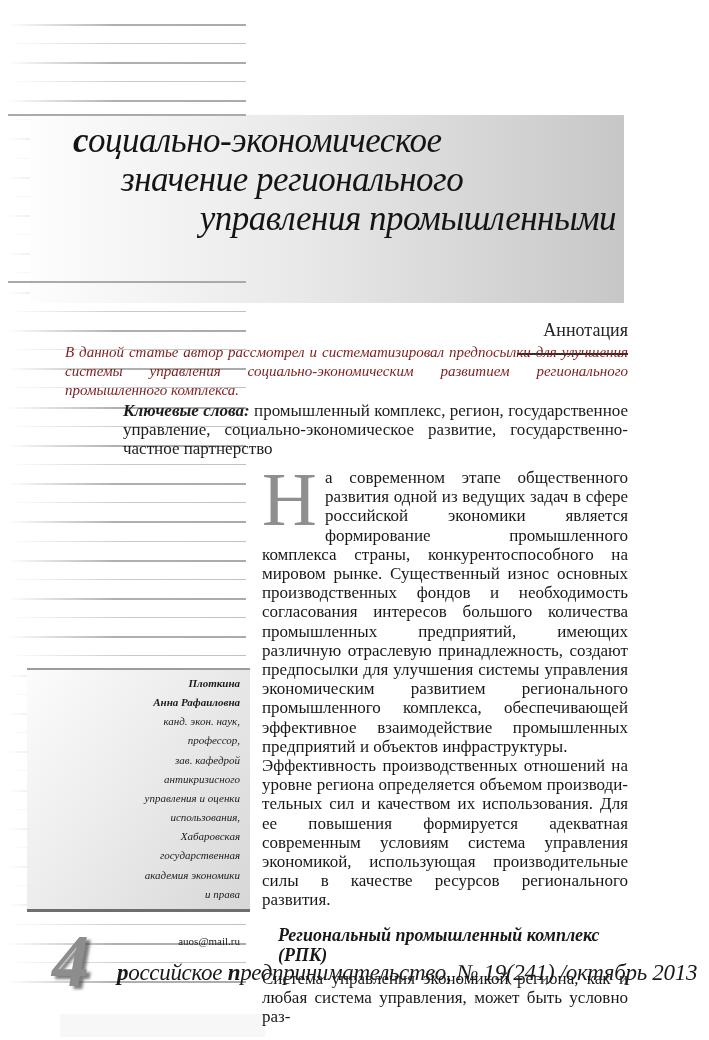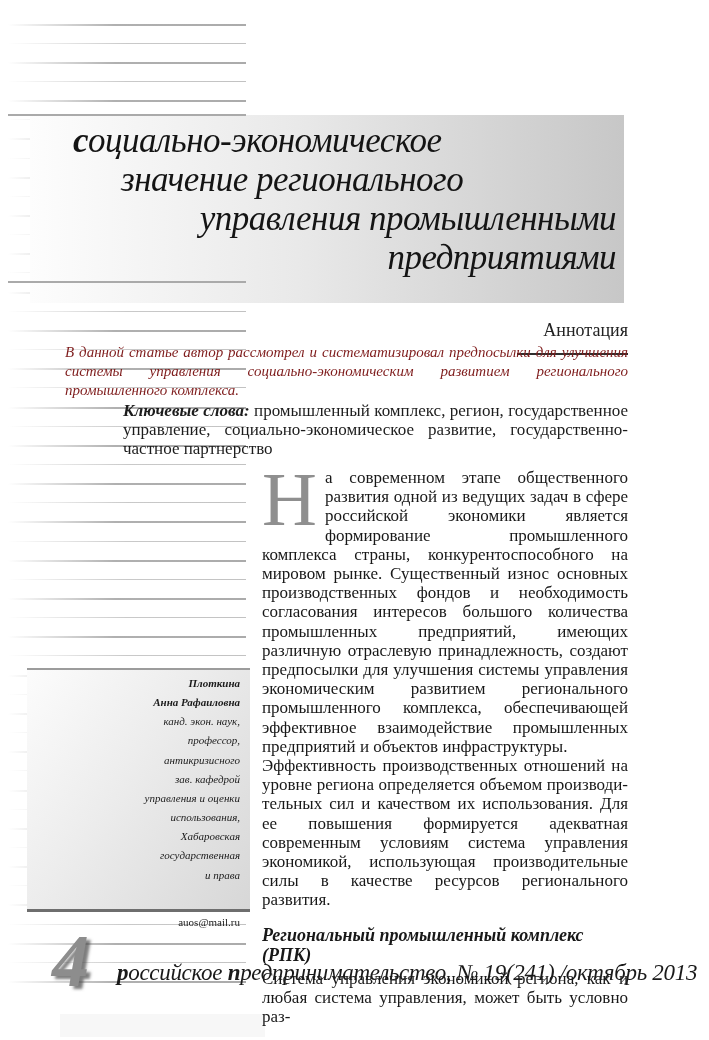--- a/index.html
+++ b/index.html
@@ -44,21 +44,21 @@
   
   .body-col {
     position:absolute; left:262px; top:468px; width:366px; z-index:4;
     font-size:17px; line-height:19.2px; text-align:justify; color:#181818;
   }
   .dropcap {
     float:left; font-size:76px; line-height:57px; color:#8f8f8f;
     margin:3px 8px 0 0; font-weight:normal;
   }
   .para { margin:0; }
-  .body-heading { font-weight:bold; font-style:italic; font-size:18px; line-height:20.5px; margin:15px 0 3px 0; text-align:left; }
+  .body-heading { font-weight:bold; font-style:italic; font-size:18px; line-height:20.5px; margin:15px 0 3px 16px; text-align:left; }
 
   
   .author-box {
     position:absolute; left:27px; top:668px; width:223px; height:244px; z-index:2;
     background:linear-gradient(125deg,#fcfcfc 0%,#ececec 45%,#d7d7d7 100%);
     border-top:2px solid #9c9c9c; border-bottom:3px solid #6e6e6e;
     box-sizing:border-box; padding:4px 10px 0 0;
     text-align:right; font-style:italic; font-size:11px; line-height:19.15px; color:#1a1a1a;
   }
   .author-name { font-weight:bold; }
@@ -135,21 +135,20 @@
       <div class="ruled-line ruled-dark" style="top: 942.7px;"></div>
       <div class="ruled-line ruled-light" style="top: 961.85px;"></div>
       <div class="ruled-line ruled-dark" style="top: 981px;"></div>
     </div>
 
   <div class="title-box">
     <div class="title-text">
       <div class="title-line1"><span class="title-first">с</span><span>оциально-экономическое</span></div>
       <div class="title-line2">значение регионального</div>
       <div class="title-line3">управления промышленными</div>
-      <div class="title-line4">предприятиями</div>
     </div>
   </div>
   <div class="title-accent" style="top:114px;"></div>
   <div class="title-accent" style="top:281px;"></div>
 
   <div class="annotation-heading"><span>Аннотация</span></div>
   <div class="annotation-text">В данной статье автор рассмотрел и систематизировал предпосылки для улучшения системы управления социально-экономическим развитием регио­нального промышленного комплекса.</div>
 
   <div class="keywords"><span class="keywords-label">Ключевые слова:</span><span> промышленный комплекс, регион, государственное управление, социально-экономическое развитие, государственно-част­ное партнерство</span></div>
 
@@ -158,26 +157,27 @@
     <p class="para">Эффективность производственных отношений на уровне региона определяется объемом производи­тельных сил и качеством их использования. Для ее повышения формируется адекватная современным условиям система управления экономикой, исполь­зующая производительные силы в качестве ресурсов регионального развития.</p>
     <h2 class="body-heading">Региональный промышленный комплекс (РПК)</h2>
     <p class="para">Система управления экономикой региона, как и любая система управления, может быть условно раз-</p>
   </div>
 
   <div class="author-box">
     <div class="author-name">Плоткина</div>
     <div class="author-name">Анна Рафаиловна</div>
     <div>канд. экон. наук,</div>
     <div>профессор,</div>
+    <div>зав. кафедрой</div>
     <div>антикризисного</div>
-    <div>зав. кафедрой</div>
     <div>управления и оценки</div>
     <div>использования,</div>
     <div>Хабаровская</div>
     <div>государственная</div>
+    <div>академия экономики</div>
     <div>и права</div>
     <div class="author-email">auos@mail.ru</div>
   </div>
 
   <div class="page-number">4</div>
   <div class="journal-line">
     <span class="journal-bold">р</span><span>оссийское </span><span class="journal-bold">п</span><span>редпринимательство, № 19(241) /октябрь 2013</span>
   </div>
 
   <div class="bottom-smudge"></div>

